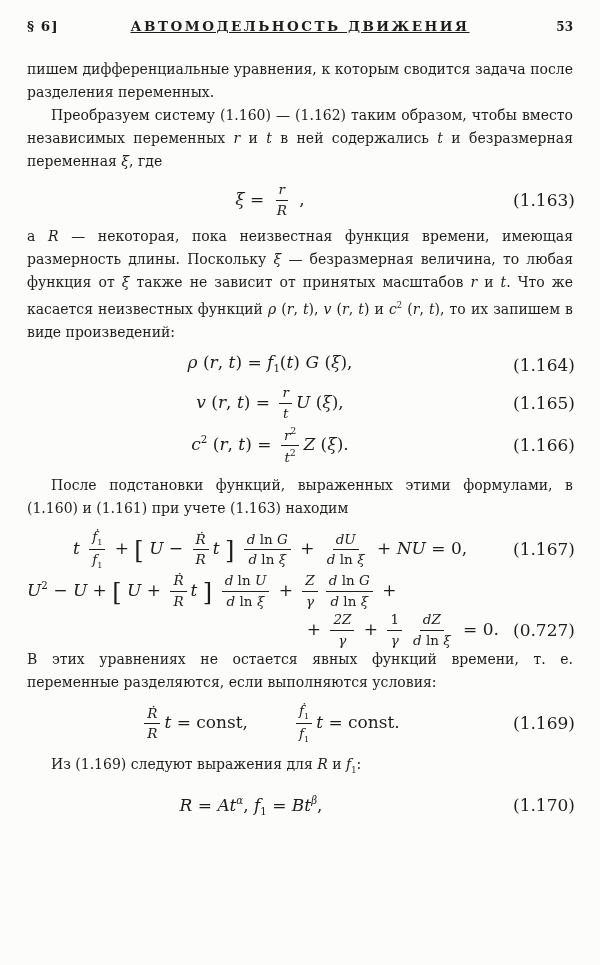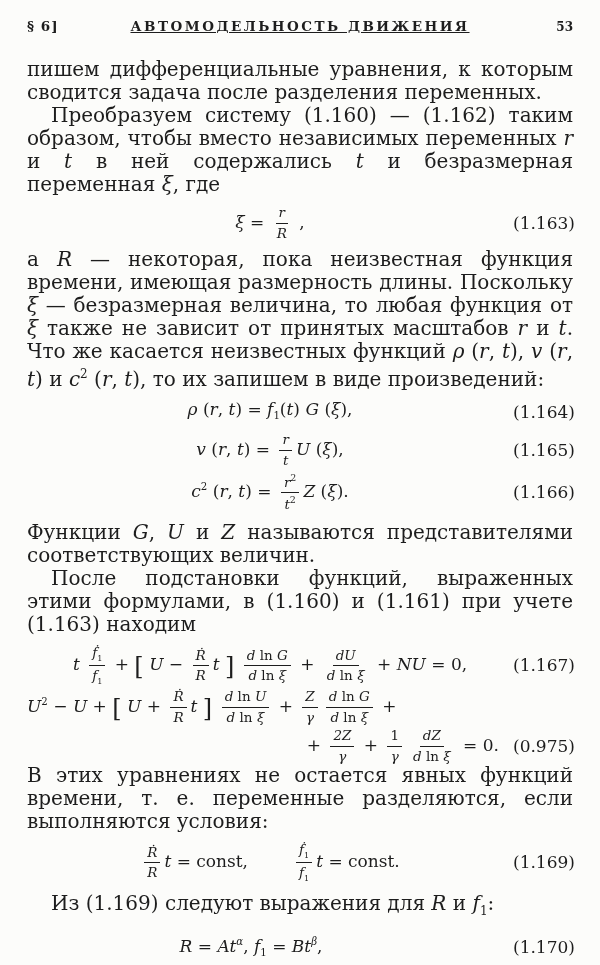--- a/index.html
+++ b/index.html
@@ -5,21 +5,21 @@
   html,body{margin:0;padding:0;}
   body{width:600px;height:965px;background:#fcfcfa;overflow:hidden;}
   .page{box-sizing:border-box;width:600px;height:965px;padding:18px 27px 0;
         color:#1d1d1d;font-family:"DejaVu Serif", serif;}
   
   .header{display:flex;align-items:baseline;font-size:13.5px;font-weight:bold;margin-bottom:24px;}
   .header .sec{width:72px;letter-spacing:1px;}
   .header .title{flex:1;text-align:center;letter-spacing:2.5px;text-decoration:underline;}
   .header .pageno{width:72px;text-align:right;font-size:12px;}
   
-  p.para{margin:0;font-size:20px;line-height:23px;text-align:justify;}
+  p.para{margin:0;font-size:14px;line-height:23px;text-align:justify;}
   p.indent{text-indent:24px;}
   .mt8{margin-top:8px;}
   .mt12{margin-top:12px;}
   .it{font-style:italic;}
   sup{font-size:0.6em;}
   sub{font-size:0.6em;}
   
   .eq{display:flex;align-items:center;font-size:17px;line-height:23px;}
   .eq .content{flex:1;text-align:center;}
   .eq .content span{white-space:pre;}
@@ -74,35 +74,34 @@
   <div class="eq eq165">
     <span class="content"><span class="tok"><span class="it">v</span><span> (</span><span class="it">r</span><span>, </span><span class="it">t</span><span>) = </span></span><span class="frac"><span class="fr num"><span class="it">r</span></span><span class="fr den"><span class="it">t</span></span></span><span class="tok"><span class="it">U</span><span> (</span><span class="it">ξ</span><span>),</span></span></span>
     <span class="numlab">(1.165)</span>
   </div>
 
   <div class="eq eq166">
     <span class="content"><span class="tok"><span class="it">c</span><sup>2</sup><span> (</span><span class="it">r</span><span>, </span><span class="it">t</span><span>) = </span></span><span class="frac"><span class="fr num"><span class="it">r</span><sup>2</sup></span><span class="fr den"><span class="it">t</span><sup>2</sup></span></span><span class="tok"><span class="it">Z</span><span> (</span><span class="it">ξ</span><span>).</span></span></span>
     <span class="numlab">(1.166)</span>
   </div>
 
-  <p class="para"><span>Функции </span><span class="it">G</span><span>, </span><span class="it">U</span><span> и </span><span class="it">Z</span><span> называются представителями соответствующих величин.</span></p>
 
   <p class="para indent"><span>После подстановки функций, выраженных этими формулами, в (1.160) и (1.161) при учете (1.163) находим</span></p>
 
   <div class="eq eq167">
     <span class="content"><span class="tok"><span class="it">t</span><span> </span></span><span class="frac"><span class="fr num"><span class="it">ḟ</span><sub>1</sub></span><span class="fr den"><span class="it">f</span><sub>1</sub></span></span><span class="tok"><span> + </span><span class="big">[</span><span> </span><span class="it">U</span><span> − </span></span><span class="frac"><span class="fr num"><span class="it">Ṙ</span></span><span class="fr den"><span class="it">R</span></span></span><span class="tok"><span class="it">t</span><span> </span><span class="big">]</span><span> </span></span><span class="frac"><span class="fr num"><span class="it">d</span><span> ln </span><span class="it">G</span></span><span class="fr den"><span class="it">d</span><span> ln </span><span class="it">ξ</span></span></span><span class="tok"><span> + </span></span><span class="frac"><span class="fr num"><span class="it">dU</span></span><span class="fr den"><span class="it">d</span><span> ln </span><span class="it">ξ</span></span></span><span class="tok"><span> + </span><span class="it">NU</span><span> = 0,</span></span></span>
     <span class="numlab">(1.167)</span>
   </div>
 
   <div class="eq left eq168a">
     <span class="content"><span class="tok"><span class="it">U</span><sup>2</sup><span> − </span><span class="it">U</span><span> + </span><span class="big">[</span><span> </span><span class="it">U</span><span> + </span></span><span class="frac"><span class="fr num"><span class="it">Ṙ</span></span><span class="fr den"><span class="it">R</span></span></span><span class="tok"><span class="it">t</span><span> </span><span class="big">]</span><span> </span></span><span class="frac"><span class="fr num"><span class="it">d</span><span> ln </span><span class="it">U</span></span><span class="fr den"><span class="it">d</span><span> ln </span><span class="it">ξ</span></span></span><span class="tok"><span> + </span></span><span class="frac"><span class="fr num"><span class="it">Z</span></span><span class="fr den"><span class="it">γ</span></span></span><span class="frac"><span class="fr num"><span class="it">d</span><span> ln </span><span class="it">G</span></span><span class="fr den"><span class="it">d</span><span> ln </span><span class="it">ξ</span></span></span><span class="tok"><span> +</span></span></span>
   </div>
   <div class="eq right eq168b">
     <span class="content"><span class="tok"><span>+ </span></span><span class="frac"><span class="fr num"><span class="it">2Z</span></span><span class="fr den"><span class="it">γ</span></span></span><span class="tok"><span> + </span></span><span class="frac"><span class="fr num"><span>1</span></span><span class="fr den"><span class="it">γ</span></span></span><span class="frac"><span class="fr num"><span class="it">dZ</span></span><span class="fr den"><span class="it">d</span><span> ln </span><span class="it">ξ</span></span></span><span class="tok"><span> = 0.</span></span></span>
-    <span class="numlab">(0.975)</span>
+    <span class="numlab">(0.727)</span>
   </div>
 
   <p class="para mt8"><span>В этих уравнениях не остается явных функций времени, т. е. переменные разделяются, если выполняются условия:</span></p>
 
   <div class="eq eq169">
     <span class="content"><span class="frac"><span class="fr num"><span class="it">Ṙ</span></span><span class="fr den"><span class="it">R</span></span></span><span class="tok"><span class="it">t</span><span> = const,</span></span><span class="gap" style="width: 44px;"></span><span class="frac"><span class="fr num"><span class="it">ḟ</span><sub>1</sub></span><span class="fr den"><span class="it">f</span><sub>1</sub></span></span><span class="tok"><span class="it">t</span><span> = const.</span></span></span>
     <span class="numlab">(1.169)</span>
   </div>
 
   <p class="para indent mt12"><span>Из (1.169) следуют выражения для </span><span class="it">R</span><span> и </span><span class="it">f</span><sub>1</sub><span>:</span></p>

